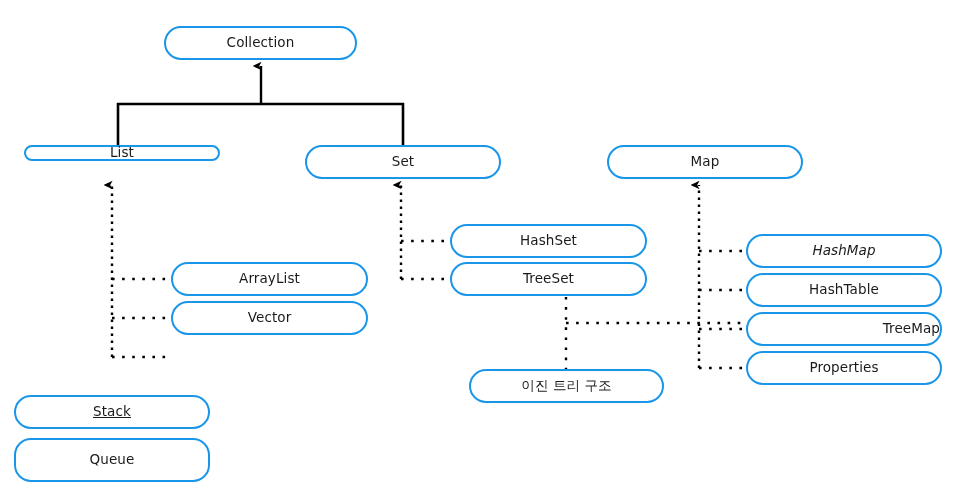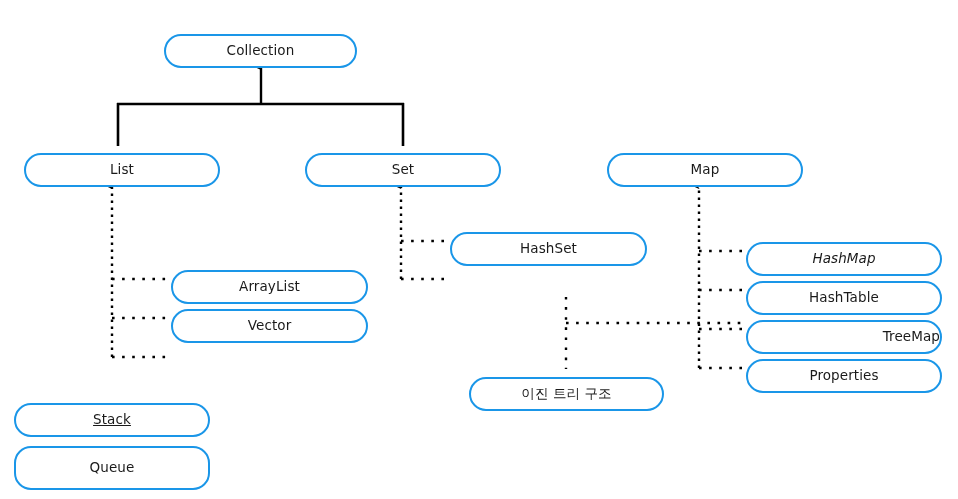--- a/index.html
+++ b/index.html
@@ -33,21 +33,20 @@
     border-radius: 17px;
     background: #ffffff;
     display: flex;
     align-items: center;
     justify-content: center;
     color: #1a1a1a;
     font-size: 13.5px;
     line-height: 1;
     letter-spacing: 0.1px;
     white-space: nowrap;
-    margin-top: 8px;
   }
   .node-label {
     pointer-events: none;
   }
 </style>
 </head>
 <body>
 
 <div id="canvas">
 
@@ -116,21 +115,21 @@
     </g>
     <g>
       <line x1="566" y1="323" x2="746" y2="323" stroke="#000000" stroke-width="2.4" stroke-dasharray="2.6 7.5" stroke-linecap="butt"></line>
     </g>
   </svg>
 
   <div class="node" style="left:164px; top:26px; width:193px; height:34px;">
     <span class="node-label">Collection</span>
   </div>
 
-  <div class="node" style="left:24px; top:145px; width:196px; height:34px;">
+  <div class="node" style="left:24px; top:145px; width:196px; height:16px;">
     <span class="node-label">List</span>
   </div>
 
   <div class="node" style="left:305px; top:145px; width:196px; height:34px;text-align:right;">
     <span class="node-label">Set</span>
   </div>
 
   <div class="node" style="left:607px; top:145px; width:196px; height:34px;">
     <span class="node-label">Map</span>
   </div>
@@ -141,20 +140,23 @@
 
   <div class="node" style="left:171px; top:301px; width:197px; height:34px;">
     <span class="node-label">Vector</span>
   </div>
 
 
   <div class="node" style="left:450px; top:224px; width:197px; height:34px;">
     <span class="node-label">HashSet</span>
   </div>
 
+  <div class="node" style="left:450px; top:262px; width:197px; height:34px;">
+    <span class="node-label">TreeSet</span>
+  </div>
 
   <div class="node" style="left:746px; top:234px; width:196px; height:34px;font-style:italic;">
     <span class="node-label">HashMap</span>
   </div>
 
   <div class="node" style="left:746px; top:273px; width:196px; height:34px;">
     <span class="node-label">HashTable</span>
   </div>
 
   <div class="node" style="left:746px; top:312px; width:196px; height:34px;justify-content:flex-end;">

